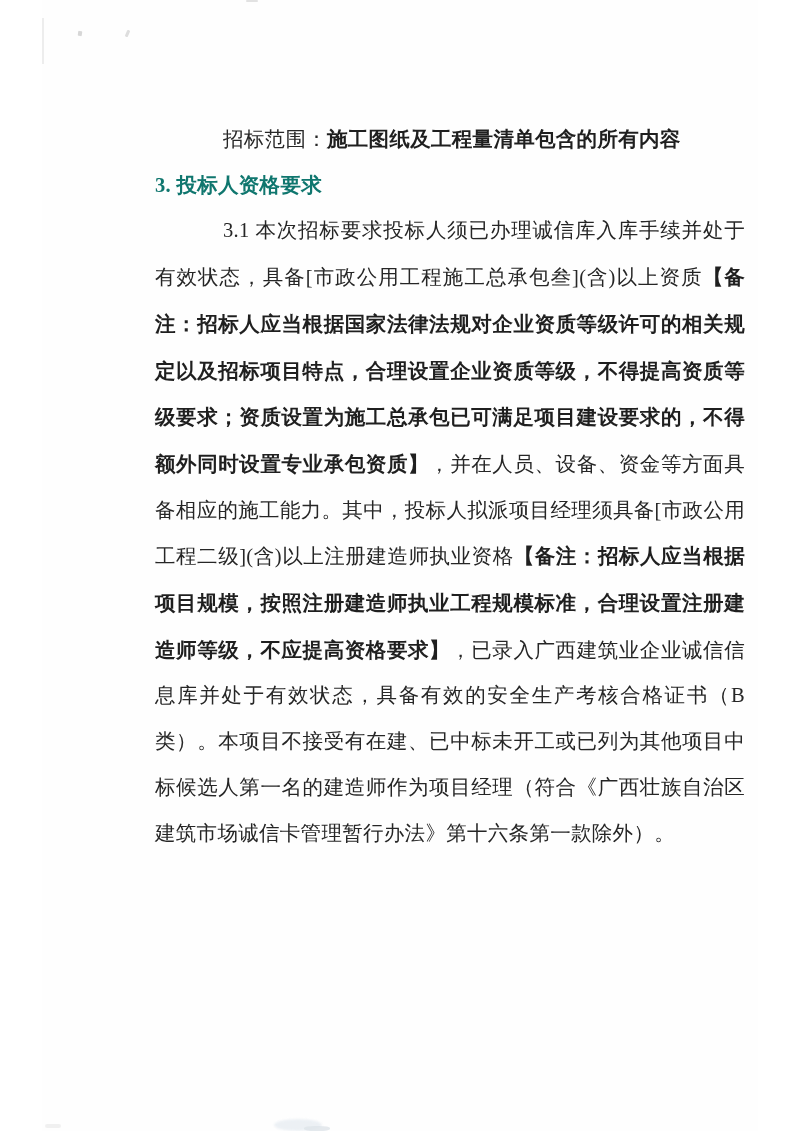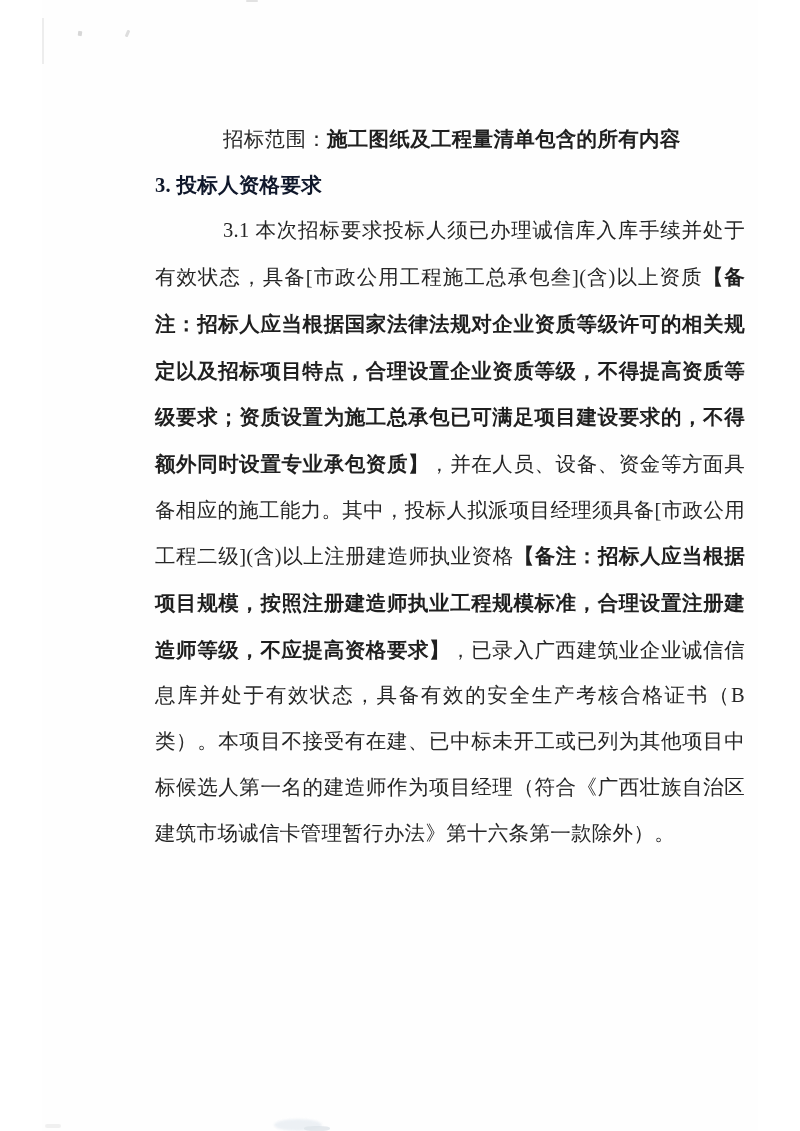--- a/index.html
+++ b/index.html
@@ -30,21 +30,21 @@
     margin: 0;
     text-align: justify;
     text-justify: inter-ideograph;
   }
   .indent { text-indent: 68px; }
   .song { font-family: "Liberation Serif", "DejaVu Serif", serif; font-weight: 400; }
   .hei  { font-family: "Liberation Sans", "DejaVu Sans", sans-serif; font-weight: 700; color: #1f1f1f; }
   .heading {
     font-family: "Liberation Serif", "DejaVu Serif", serif;
     font-weight: 700;
-    color: #0f172a;
+    color: #0f766e;
   }
   .blank-gap {
     display: inline-block;
     width: 72px;
     height: 1px;
   }
   
   .artifact { position: absolute; pointer-events: none; }
   .speck-1 { left: 36px; top: 31px; width: 4px; height: 5px; background: #b7b7b7; opacity: .55; border-radius: 1px; transform: rotate(8deg); }
   .speck-2 { left: 84px; top: 30px; width: 3px; height: 7px; background: #bdbdbd; opacity: .5; border-radius: 1px; transform: rotate(24deg); }

